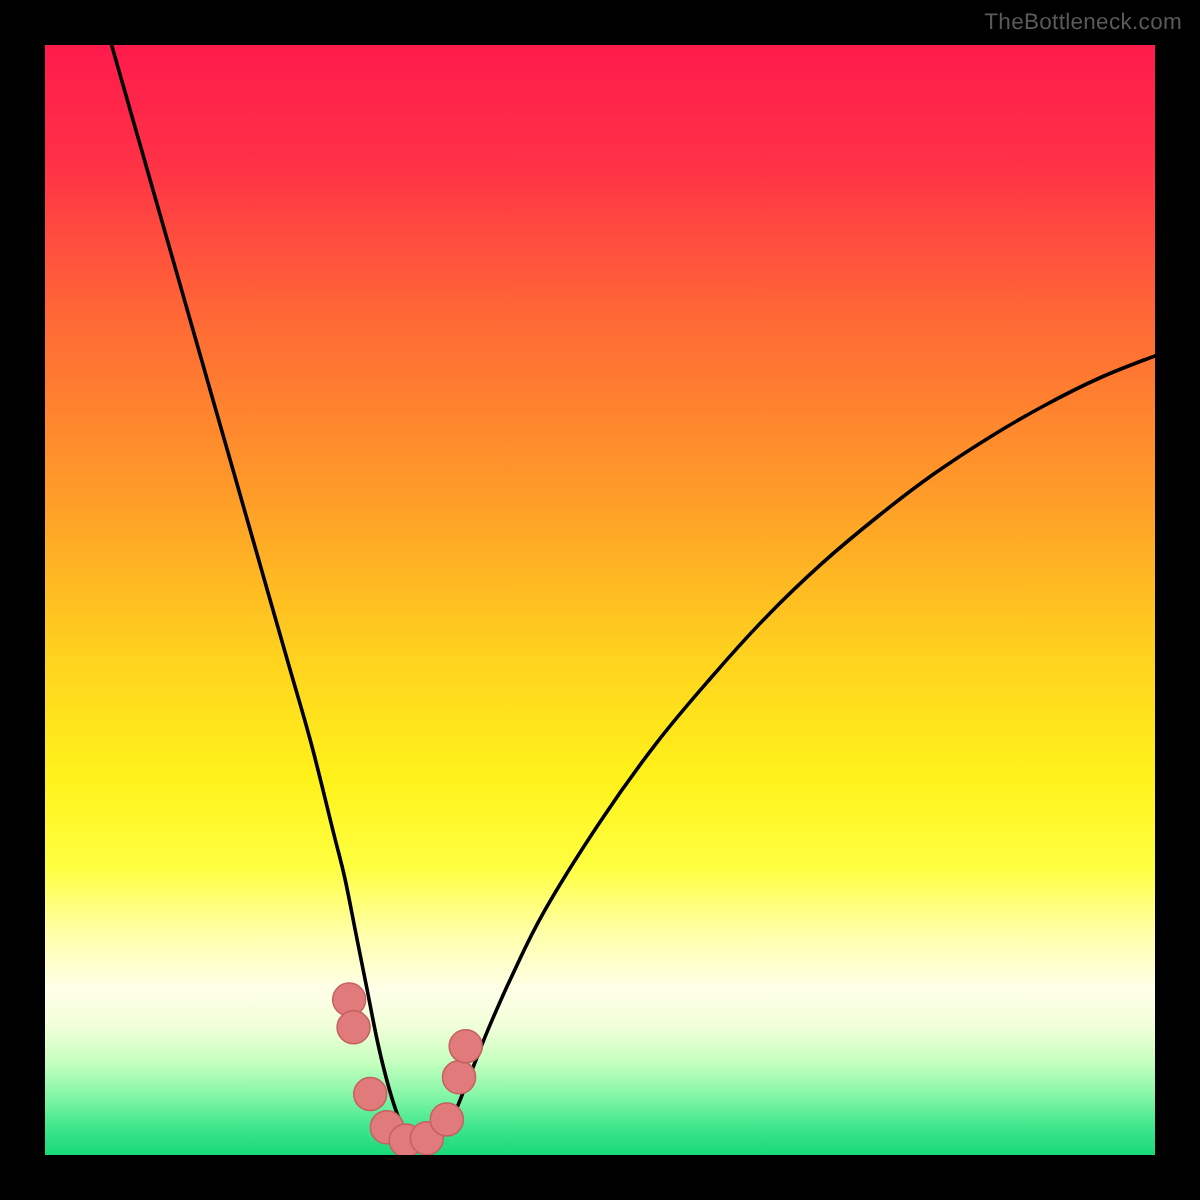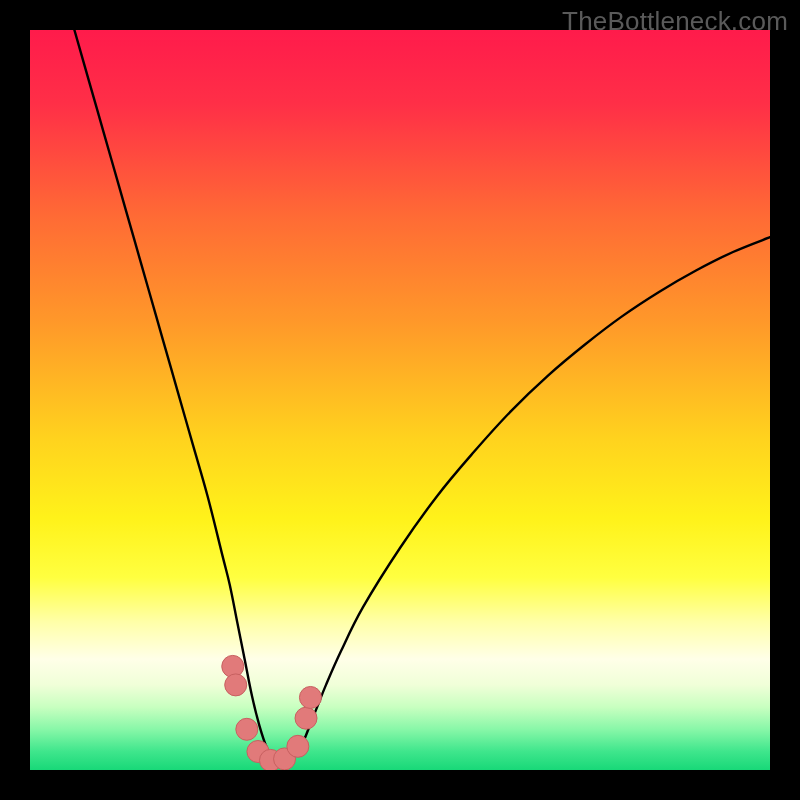--- a/index.html
+++ b/index.html
@@ -20,21 +20,21 @@
   }
   .gradient-bg {
     position: absolute;
     left: 0; top: 0; width: 100%; height: 100%;
   }
   .watermark {
     position: absolute;
     top: 6px;
     right: 12px;
     font-family: Arial, Helvetica, sans-serif;
-    font-size: 26px;
+    font-size: 15px;
     font-weight: 400;
     color: #5a5a5a;
     letter-spacing: 0.2px;
   }
   .curve-svg {
     position: absolute;
     left: 0; top: 0;
     width: 100%; height: 100%;
     overflow: visible;
   }

